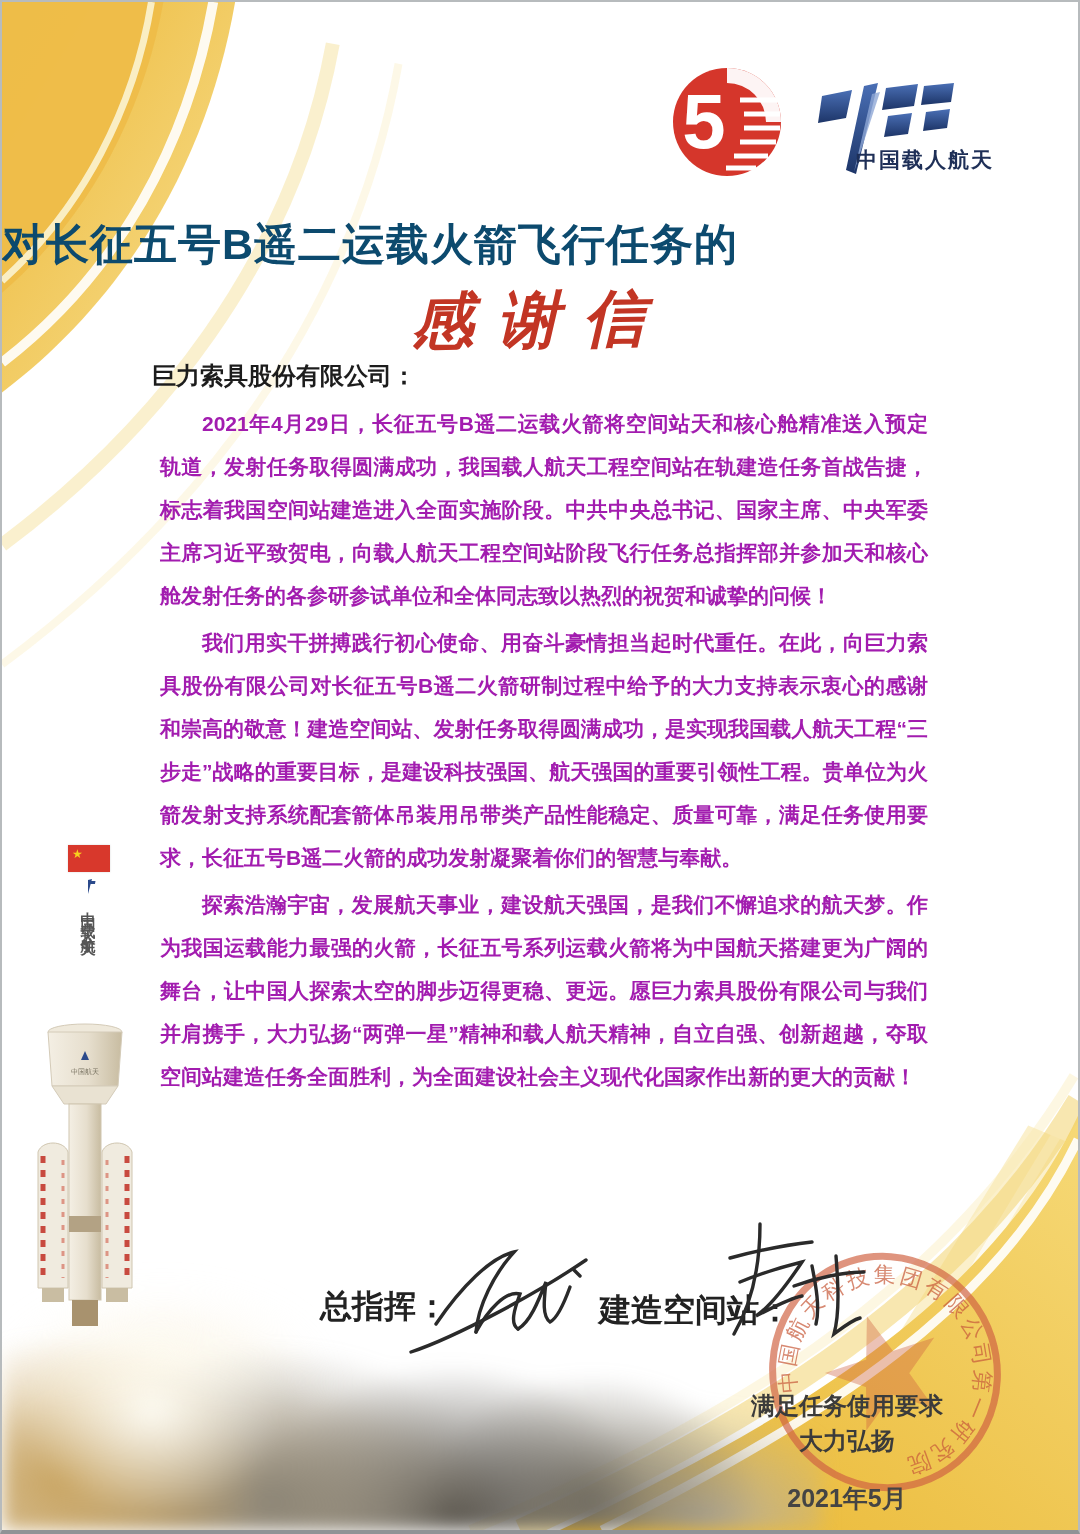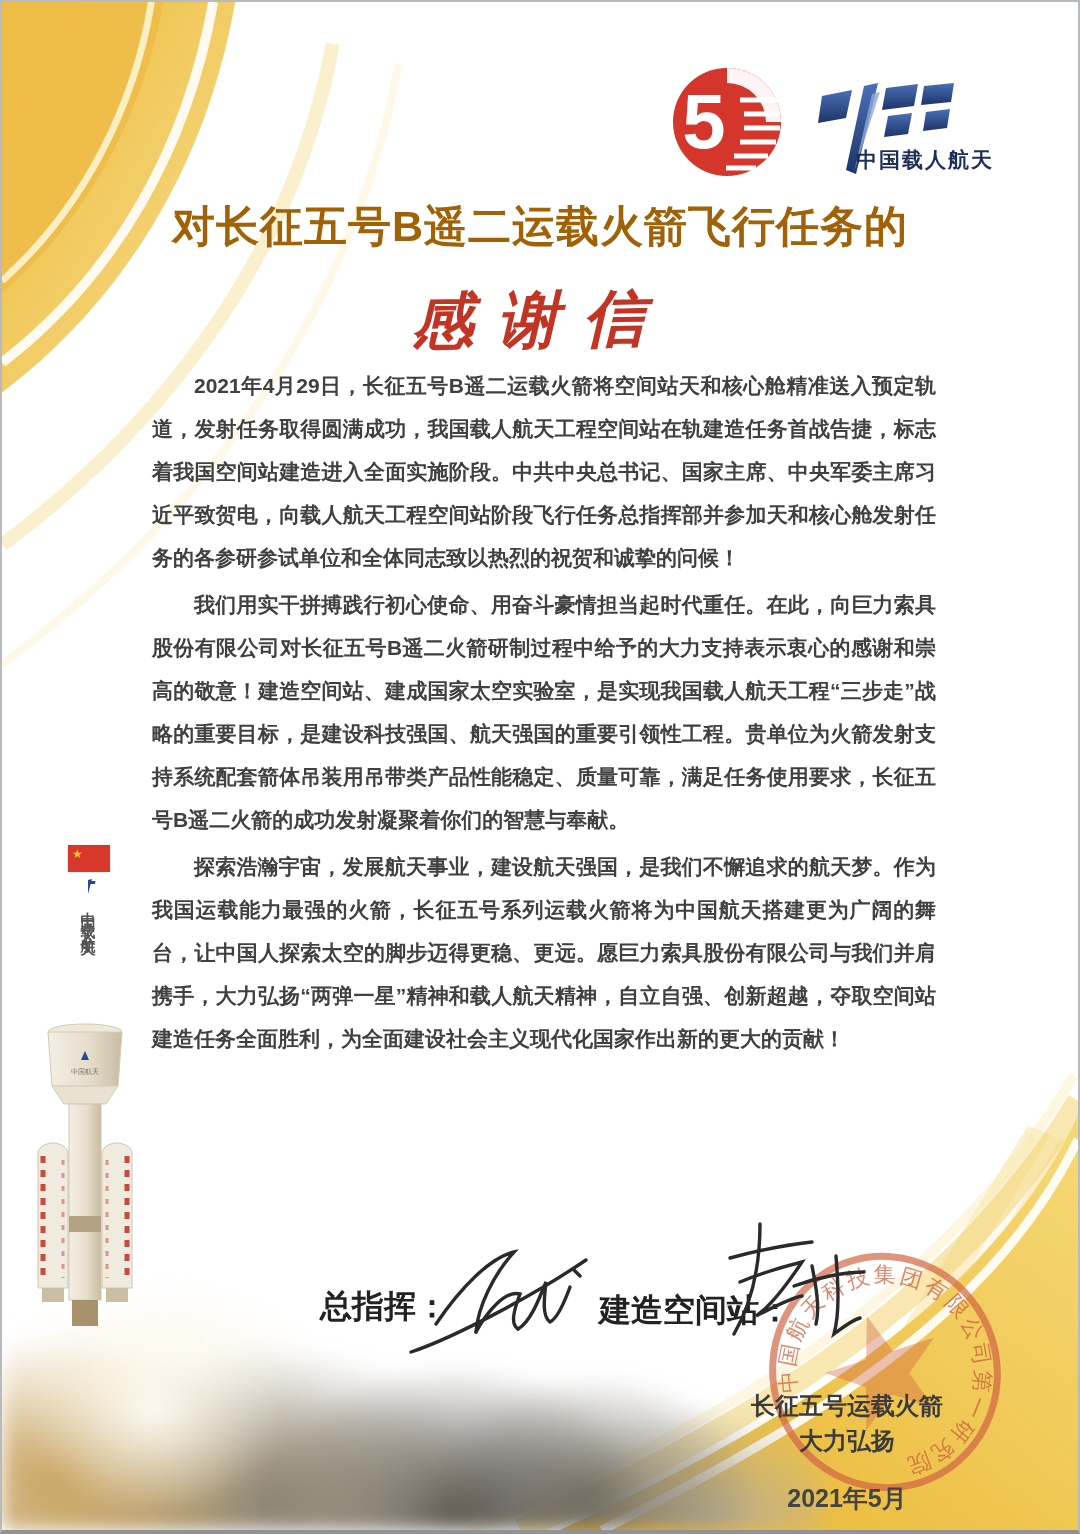--- a/index.html
+++ b/index.html
@@ -10,30 +10,30 @@
     font-family:"Liberation Sans","DejaVu Sans",sans-serif;
   }
   .decor{position:absolute;inset:0;width:100%;height:100%;pointer-events:none;z-index:1;}
 
   
   .logo5{position:absolute;left:668px;top:60px;width:114px;height:120px;z-index:6;}
   .cms-logo{position:absolute;left:792px;top:72px;width:210px;height:105px;z-index:6;}
   .cms-logo-text{position:absolute;left:62px;top:72px;font-size:21px;font-weight:bold;color:#1e2f57;letter-spacing:2px;}
 
   
-  .title{position:absolute;top:196px;left:0;right:0;text-align:center;z-index:6;
-    font-size:43px;font-weight:900;color:#a16207;letter-spacing:1px;}
+  .title{position:absolute;top:214px;left:0;right:0;z-index:6;
+    font-size:43px;font-weight:900;color:#0c4a6e;letter-spacing:1px;}
   .thanks{position:absolute;top:276px;left:0;right:0;text-align:center;z-index:6;
     font-family:"DejaVu Serif","Liberation Serif",serif;font-style:italic;font-weight:bold;
     font-size:62px;color:#c23524;letter-spacing:24px;transform:rotate(-1deg);}
 
   
   .letter{position:absolute;top:358px;left:150px;width:784px;z-index:6;}
   .salutation{font-size:24px;font-weight:bold;color:#1c1c1c;margin:0 0 10px 0;}
-  .letter p{margin:4px 0;font-size:21px;line-height:43px;color:#404040;
+  .letter p{margin:4px 8px;font-size:21px;line-height:43px;color:#a21caf;
     text-indent:2em;text-align:justify;font-weight:600;}
 
   
   .flag{position:absolute;left:66px;top:843px;width:42px;height:27px;background:#d8382c;z-index:4;box-shadow:0 0 2px rgba(0,0,0,.15);}
   .flag .star{position:absolute;left:4px;top:3px;color:#f7d11e;font-size:12px;line-height:12px;}
   .cms-mini{position:absolute;left:78px;top:876px;z-index:4;}
   .rocket-side-label{position:absolute;left:76px;top:898px;z-index:4;
     writing-mode:vertical-rl;text-orientation:upright;font-size:15px;letter-spacing:6px;color:#555;font-weight:600;}
   .rocket{position:absolute;left:16px;top:1018px;z-index:4;}
 
@@ -132,22 +132,23 @@
       </g>
       <path d="M78,20 L86,18 L60,98 Z" fill="#8ea8d6" opacity=".8"></path>
     </svg>
     <div class="cms-logo-text">中国载人航天</div>
   </div>
 
   <div class="title">对长征五号B遥二运载火箭飞行任务的</div>
   <div class="thanks">感谢信</div>
 
   <div class="letter">
+    <div class="salutation">巨力索具股份有限公司：</div>
     <p>2021年4月29日，长征五号B遥二运载火箭将空间站天和核心舱精准送入预定轨道，发射任务取得圆满成功，我国载人航天工程空间站在轨建造任务首战告捷，标志着我国空间站建造进入全面实施阶段。中共中央总书记、国家主席、中央军委主席习近平致贺电，向载人航天工程空间站阶段飞行任务总指挥部并参加天和核心舱发射任务的各参研参试单位和全体同志致以热烈的祝贺和诚挚的问候！</p>
-    <p>我们用实干拼搏践行初心使命、用奋斗豪情担当起时代重任。在此，向巨力索具股份有限公司对长征五号B遥二火箭研制过程中给予的大力支持表示衷心的感谢和崇高的敬意！建造空间站、建成国家太空实验室，是实现我国载人航天工程“三步走”战略的重要目标，是建设科技强国、航天强国的重要引领性工程。贵单位为火箭发射支持系统配套箭体吊装用吊带类产品性能稳定、质量可靠，满足任务使用要求，长征五号B遥二火箭的成功发射凝聚着你们的智慧与奉献。</p>
+    <p>我们用实干拼搏践行初心使命、用奋斗豪情担当起时代重任。在此，向巨力索具股份有限公司对长征五号B遥二火箭研制过程中给予的大力支持表示衷心的感谢和崇高的敬意！建造空间站、发射任务取得圆满成功，是实现我国载人航天工程“三步走”战略的重要目标，是建设科技强国、航天强国的重要引领性工程。贵单位为火箭发射支持系统配套箭体吊装用吊带类产品性能稳定、质量可靠，满足任务使用要求，长征五号B遥二火箭的成功发射凝聚着你们的智慧与奉献。</p>
     <p>探索浩瀚宇宙，发展航天事业，建设航天强国，是我们不懈追求的航天梦。作为我国运载能力最强的火箭，长征五号系列运载火箭将为中国航天搭建更为广阔的舞台，让中国人探索太空的脚步迈得更稳、更远。愿巨力索具股份有限公司与我们并肩携手，大力弘扬“两弹一星”精神和载人航天精神，自立自强、创新超越，夺取空间站建造任务全面胜利，为全面建设社会主义现代化国家作出新的更大的贡献！</p>
   </div>
 
   <div class="flag">
       <span class="star">★</span>
     </div>
   <svg class="cms-mini" width="18" height="18" viewBox="0 0 18 18">
     <path d="M8,2 L12,1 L8,16 Z" fill="#2b4a8b"></path>
     <rect x="11" y="3" width="5" height="3" fill="#2b4a8b" transform="skewX(-10)"></rect>
   </svg>
@@ -220,18 +221,18 @@
       <path d="M44,8 C44,40 40,80 18,118"></path>
       <path d="M14,42 C44,34 78,28 96,26"></path>
       <path d="M24,66 C48,56 70,50 86,46 C70,70 52,92 40,100 C56,92 74,82 86,80"></path>
       <path d="M96,50 C100,70 104,92 100,108"></path>
       <path d="M78,70 C100,62 128,56 148,56"></path>
       <path d="M120,40 C122,66 124,96 118,118 C126,112 136,104 144,102"></path>
     </g>
   </svg>
 
   <div class="footer">
-    <div class="f-line">长征五号运载火箭</div>
+    <div class="f-line">满足任务使用要求</div>
     <div class="f-line">大力弘扬</div>
     <div class="f-date">2021年5月</div>
   </div>
 
 </div>
 
 </body></html>

